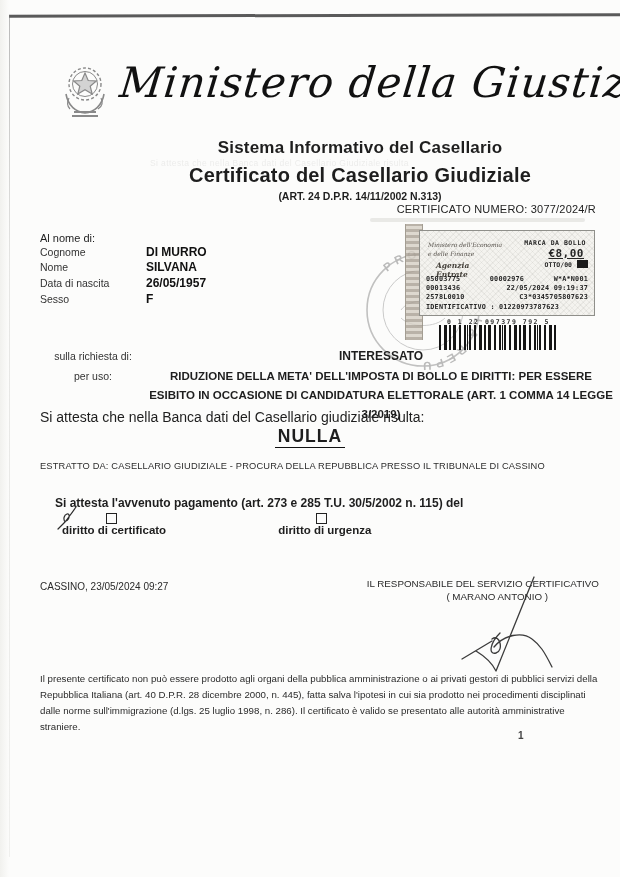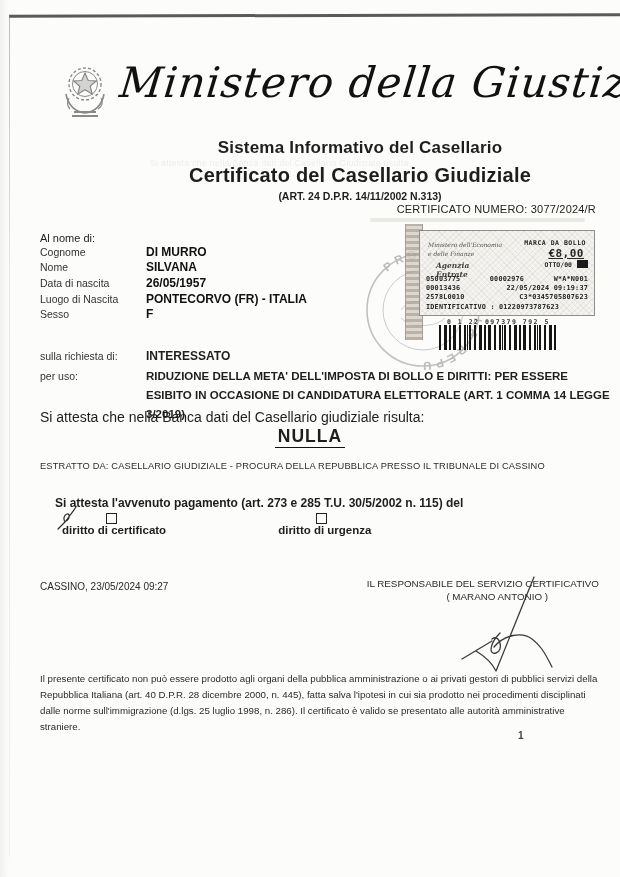--- a/index.html
+++ b/index.html
@@ -55,21 +55,21 @@
   .blackbox{position:absolute;right:6px;top:29px;width:11px;height:8px;background:#1b1b1b;}
   .numrows{position:absolute;left:6px;right:6px;top:44px;}
   .nrow{display:flex;justify-content:space-between;font-size:6.8px;letter-spacing:.2px;height:9.2px;text-align:right;}
   .barcode-num{position:absolute;left:52px;top:96px;font-size:6.5px;letter-spacing:1.5px;font-weight:bold;color:#333;font-family:"DejaVu Sans Mono",monospace;}
   .barcode{position:absolute;left:44px;top:103px;width:118px;height:25px;
     background:repeating-linear-gradient(90deg,#141414 0 2px,transparent 2px 5px),
                repeating-linear-gradient(90deg,#141414 0 1px,transparent 1px 7px);}
 
   
   .request{position:absolute;left:40px;top:347px;}
-  .rrow{display:flex;align-items:baseline;}
+  .rrow{display:flex;align-items:baseline;text-align:center;}
   .rlabel{width:106px;font-size:10.5px;color:#333;flex:none;}
   .rvalue{font-weight:bold;font-size:11.5px;width:470px;line-height:1.62;}
 
   
   .attest{position:absolute;left:40px;top:409px;font-size:14px;}
   .nulla{position:absolute;left:0;right:0;top:426px;text-align:center;}
   .nulla span{font-weight:bold;font-size:17.5px;letter-spacing:1px;border-bottom:1.6px solid #111;padding:0 3px 1px;}
   .estratto{position:absolute;left:40px;top:461px;font-size:9.3px;letter-spacing:.15px;color:#2c2c2c;}
 
   
@@ -128,24 +128,20 @@
       <span class="flabel">Cognome</span>
       <span class="fvalue">DI MURRO</span>
     </div>
     <div class="frow">
       <span class="flabel">Nome</span>
       <span class="fvalue">SILVANA</span>
     </div>
     <div class="frow">
       <span class="flabel">Data di nascita</span>
       <span class="fvalue">26/05/1957</span>
-    </div>
-    <div class="frow">
-      <span class="flabel">Luogo di Nascita</span>
-      <span class="fvalue">PONTECORVO (FR) - ITALIA</span>
     </div>
     <div class="frow">
       <span class="flabel">Sesso</span>
       <span class="fvalue">F</span>
     </div>
   </div>
 
   <div class="stamp-zone">
     <svg class="round-stamp" width="124" height="124" viewBox="0 0 124 124">
       <defs>

